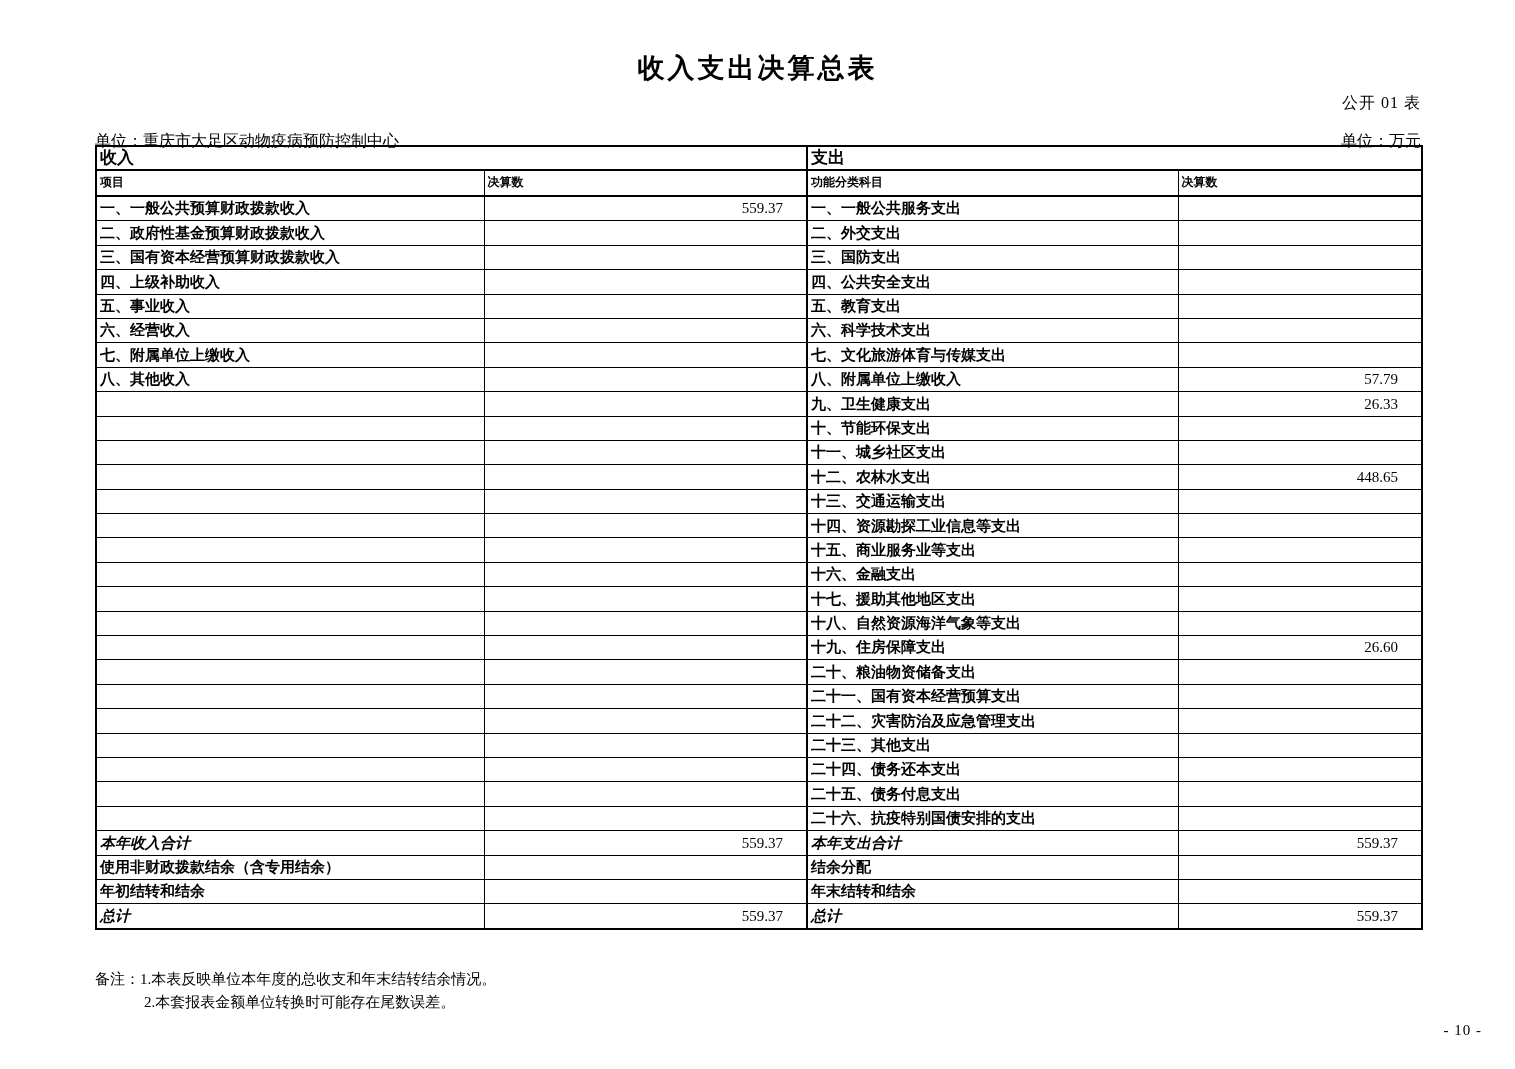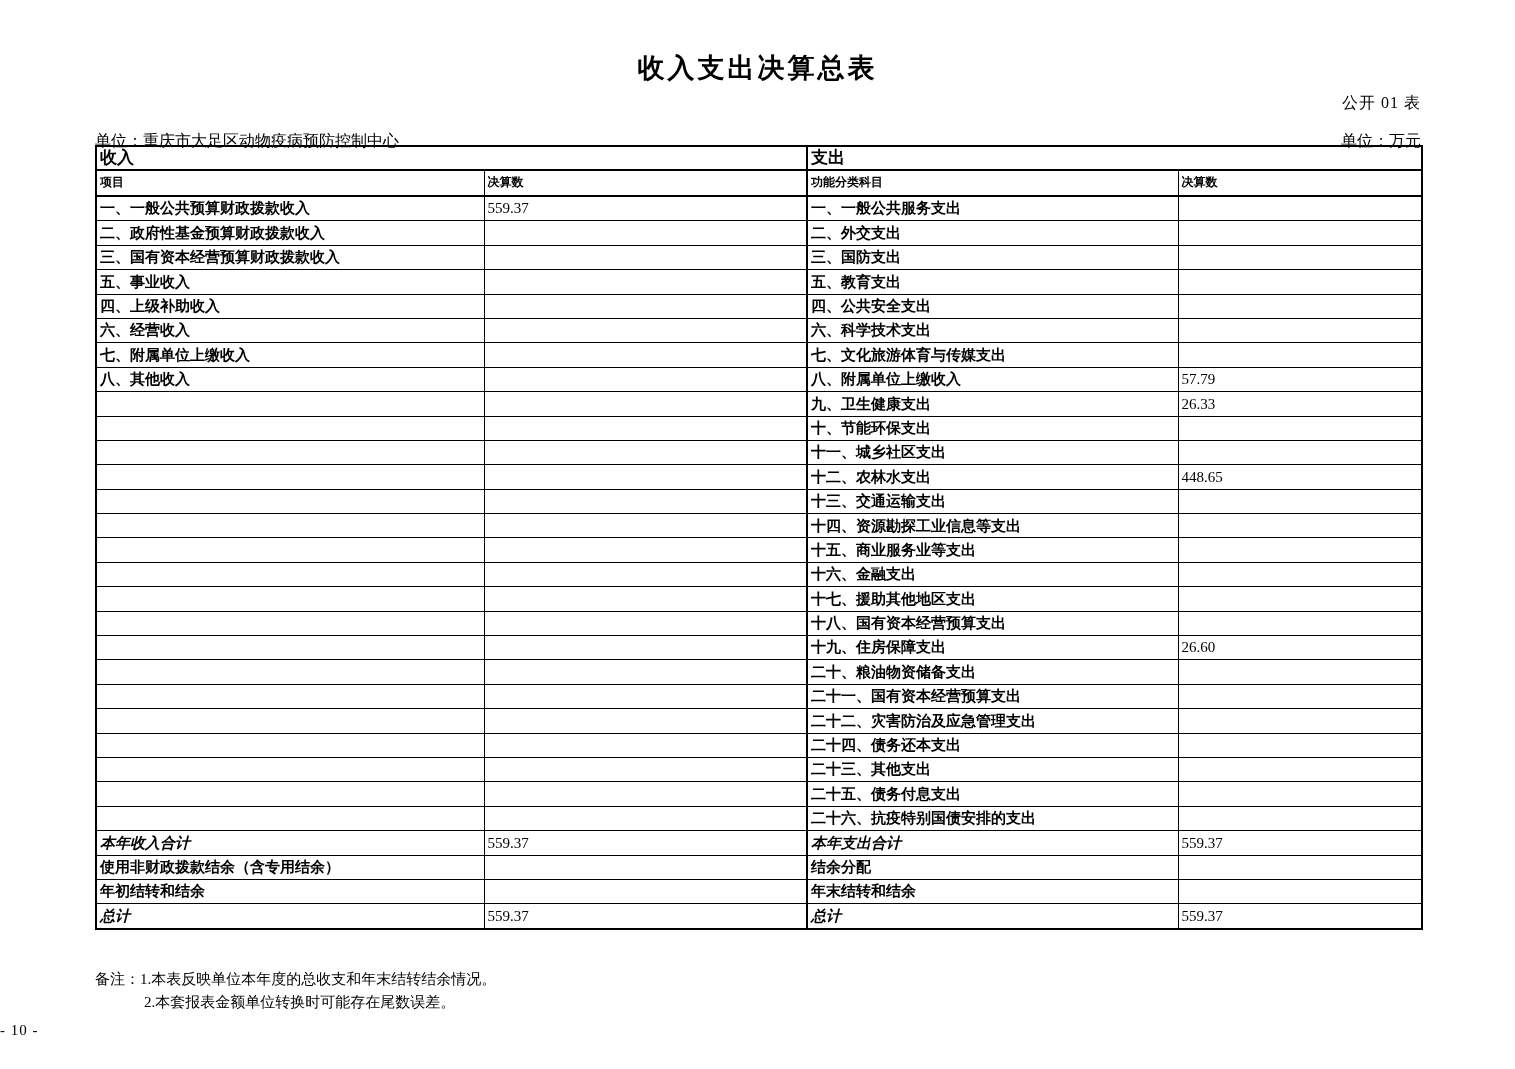--- a/index.html
+++ b/index.html
@@ -79,22 +79,22 @@
     text-align: left;
     margin-left: 40px;
   }
   .account-table td.lbl.center {
     text-align: left;
     font-style: italic;
   }
   .account-table td.val {
     font-weight: normal;
     font-size: 15px;
-    text-align: left;
-    padding-right: 17px;
+    text-align: right;
+    padding-right: 23px;
     font-family: "Liberation Serif", "DejaVu Serif", serif;
   }
   .account-table .mid {
     border-left: 2px solid #000;
   }
   .notes {
     position: absolute;
     top: 960px;
     left: 95px;
     font-size: 15px;
@@ -102,21 +102,21 @@
     margin-top: 8px;
   }
   .notes .line2 {
     padding-left: 49px;
   }
   .page-num {
     position: absolute;
     top: 1022px;
     left: 0;
     width: 1482px;
-    text-align: left;
+    text-align: right;
     font-size: 15px;
     letter-spacing: 1px;
   }
 </style>
 </head>
 <body>
 
 <div class="page-title">收入支出决算总表</div>
 
 <div class="doc-label">公开 01 表</div>
@@ -158,29 +158,29 @@
         <td class="lbl mid">二、外交支出</td>
         <td class="val"></td>
       </tr>
       <tr>
         <td class="lbl">三、国有资本经营预算财政拨款收入</td>
         <td class="val"></td>
         <td class="lbl mid">三、国防支出</td>
         <td class="val"></td>
       </tr>
       <tr>
+        <td class="lbl">四、上级补助收入</td>
+        <td class="val"></td>
+        <td class="lbl mid">四、公共安全支出</td>
+        <td class="val"></td>
+      </tr>
+      <tr>
         <td class="lbl">五、事业收入</td>
         <td class="val"></td>
         <td class="lbl mid">五、教育支出</td>
-        <td class="val"></td>
-      </tr>
-      <tr>
-        <td class="lbl">四、上级补助收入</td>
-        <td class="val"></td>
-        <td class="lbl mid">四、公共安全支出</td>
         <td class="val"></td>
       </tr>
       <tr>
         <td class="lbl">六、经营收入</td>
         <td class="val"></td>
         <td class="lbl mid">六、科学技术支出</td>
         <td class="val"></td>
       </tr>
       <tr>
         <td class="lbl">七、附属单位上缴收入</td>
@@ -244,21 +244,21 @@
       </tr>
       <tr>
         <td class="lbl"></td>
         <td class="val"></td>
         <td class="lbl mid">十七、援助其他地区支出</td>
         <td class="val"></td>
       </tr>
       <tr>
         <td class="lbl"></td>
         <td class="val"></td>
-        <td class="lbl mid">十八、国有资本经营预算支出</td>
+        <td class="lbl mid">十八、自然资源海洋气象等支出</td>
         <td class="val"></td>
       </tr>
       <tr>
         <td class="lbl"></td>
         <td class="val"></td>
         <td class="lbl mid">十九、住房保障支出</td>
         <td class="val">26.60</td>
       </tr>
       <tr>
         <td class="lbl"></td>
@@ -274,27 +274,27 @@
       </tr>
       <tr>
         <td class="lbl"></td>
         <td class="val"></td>
         <td class="lbl mid">二十二、灾害防治及应急管理支出</td>
         <td class="val"></td>
       </tr>
       <tr>
         <td class="lbl"></td>
         <td class="val"></td>
+        <td class="lbl mid">二十三、其他支出</td>
+        <td class="val"></td>
+      </tr>
+      <tr>
+        <td class="lbl"></td>
+        <td class="val"></td>
         <td class="lbl mid">二十四、债务还本支出</td>
-        <td class="val"></td>
-      </tr>
-      <tr>
-        <td class="lbl"></td>
-        <td class="val"></td>
-        <td class="lbl mid">二十三、其他支出</td>
         <td class="val"></td>
       </tr>
       <tr>
         <td class="lbl"></td>
         <td class="val"></td>
         <td class="lbl mid">二十五、债务付息支出</td>
         <td class="val"></td>
       </tr>
       <tr>
         <td class="lbl"></td>

